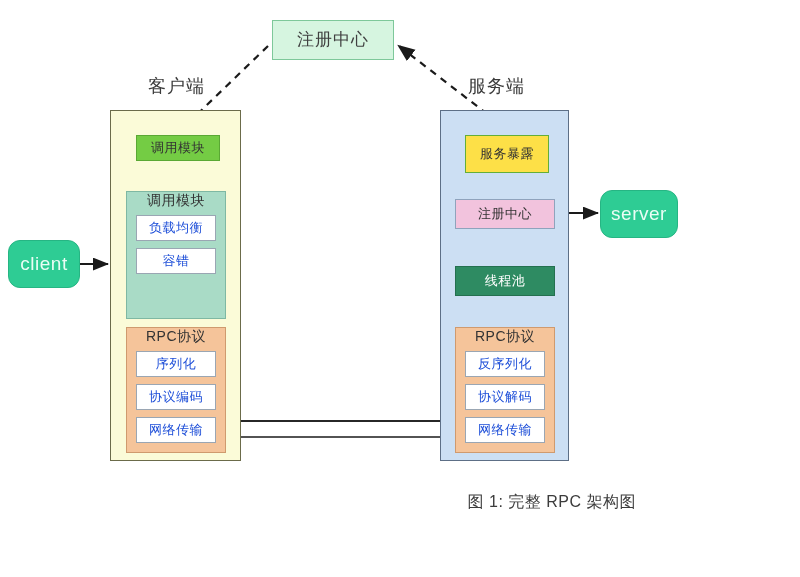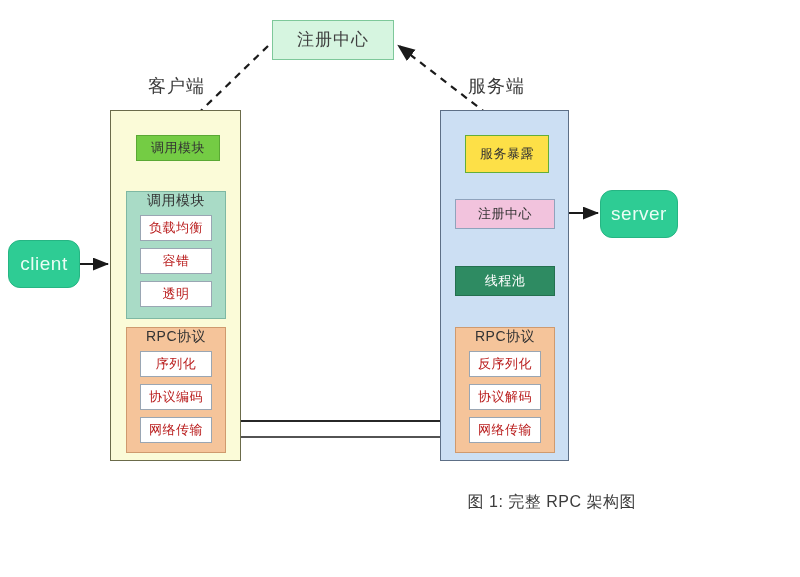--- a/index.html
+++ b/index.html
@@ -115,29 +115,29 @@
     width: 100px;
     height: 126px;
     background: #f5c49a;
     border: 1px solid #cf9a6e;
   }
 
   
   .subitem {
     box-sizing: border-box;
     margin: 1px auto 7px auto;
-    width: 72px;
+    width: 80px;
     height: 26px;
     background: #ffffff;
     border: 1px solid #9aa6b3;
     display: flex;
     align-items: center;
     justify-content: center;
     font-size: 13px;
-    color: #b91c1c;
+    color: #1d4ed8;
     letter-spacing: 0.5px;
   }
 
   
   .feature {
     position: absolute;
     box-sizing: border-box;
     display: flex;
     align-items: center;
     justify-content: center;
@@ -280,23 +280,20 @@
     </div>
 
     <div class="group group-invoke">
       <div class="group-title">调用模块</div>
       <div class="subitem">
         <span>负载均衡</span>
       </div>
       <div class="subitem">
         <span>容错</span>
       </div>
-      <div class="subitem">
-        <span>透明</span>
-      </div>
     </div>
 
     <div class="group group-rpc-client">
       <div class="group-title">RPC协议</div>
       <div class="subitem">
         <span>序列化</span>
       </div>
       <div class="subitem">
         <span>协议编码</span>
       </div>

